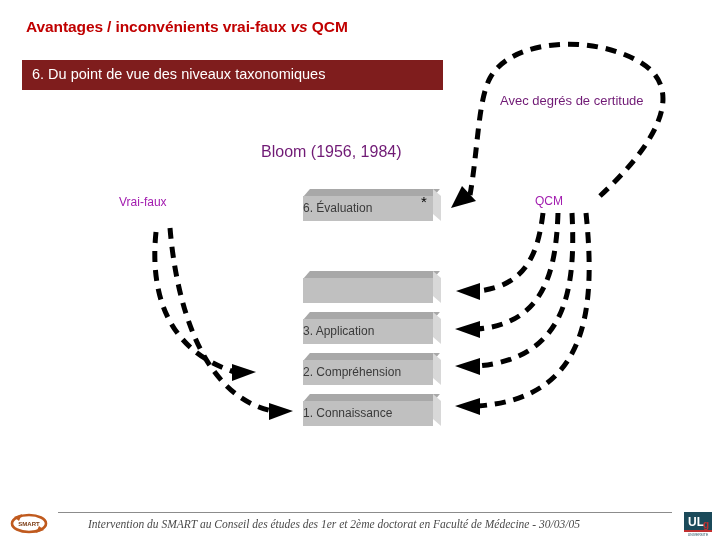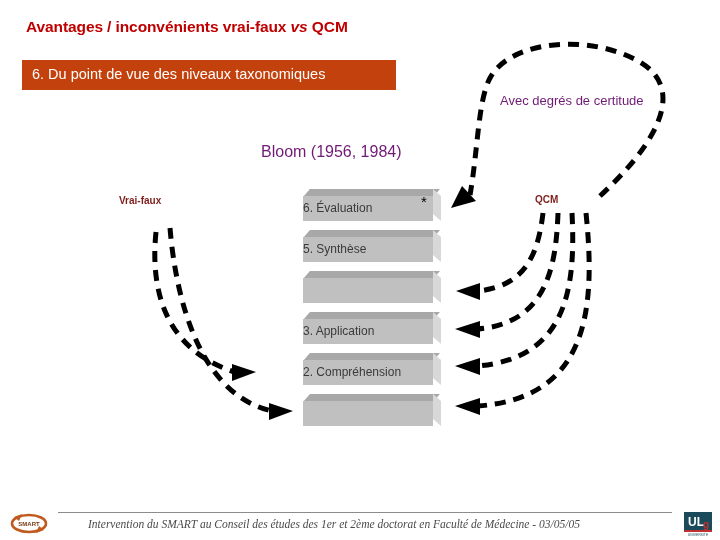--- a/index.html
+++ b/index.html
@@ -27,45 +27,45 @@
     letter-spacing: -0.1px;
     white-space: nowrap;
   }
   #slide-title .italic-part { font-style: italic; }
 
   
   #section-bar {
     position: absolute;
     left: 22px;
     top: 60px;
-    width: 374px;
+    width: 421px;
     height: 30px;
-    background: #c2410c;
+    background: #7f1d1d;
   }
   #section-bar-label {
     position: absolute;
     left: 10px;
     top: 6px;
     font-size: 14.5px;
     color: #ffffff;
     white-space: nowrap;
   }
 
   
   .plain-label {
     position: absolute;
     font-size: 13px;
     color: #701a75;
     white-space: nowrap;
   }
   .bold-label {
     position: absolute;
-    font-size: 10px;
-    font-weight: bold;
-    color: #7f1d1d;
+    font-size: 12px;
+    font-weight: normal;
+    color: #a21caf;
     white-space: nowrap;
   }
 
   #label-certitude { left: 500px; top: 93px; }
   #label-bloom     { left: 261px; top: 143px; font-size: 16px; }
   #label-vraifaux  { left: 119px; top: 195px; }
   #label-qcm       { left: 535px; top: 194px; }
 
   
   .bloom-block {
@@ -194,27 +194,20 @@
   <div class="bold-label" id="label-qcm">QCM</div>
 
   <div class="bloom-block" style="left:303px; top:189px;">
     <div class="face-top"></div>
     <div class="face-side"></div>
     <div class="face-front"></div>
     <div class="block-text">6. Évaluation</div>
     <div class="block-star">*</div>
   </div>
 
-  <div class="bloom-block" style="left:303px; top:230px;">
-    <div class="face-top"></div>
-    <div class="face-side"></div>
-    <div class="face-front"></div>
-    <div class="block-text">5. Synthèse</div>
-    <div class="block-star"></div>
-  </div>
 
   <div class="bloom-block" style="left:303px; top:271px;">
     <div class="face-top"></div>
     <div class="face-side"></div>
     <div class="face-front"></div>
     <div class="block-star"></div>
   </div>
 
   <div class="bloom-block" style="left:303px; top:312px;text-decoration:underline;">
     <div class="face-top"></div>
@@ -229,20 +222,21 @@
     <div class="face-side"></div>
     <div class="face-front"></div>
     <div class="block-text">2. Compréhension</div>
     <div class="block-star"></div>
   </div>
 
   <div class="bloom-block" style="left:303px; top:394px;">
     <div class="face-top"></div>
     <div class="face-side"></div>
     <div class="face-front"></div>
+    <div class="block-text">1. Connaissance</div>
     <div class="block-star"></div>
   </div>
 
   <svg id="arrow-layer" viewBox="0 0 720 540">
 
     <g>
       <path class="dashed-arrow" d="M 156,232 C 150,290 165,350 235,372"></path>
       <polygon class="arrow-head" points="232,364 256,372 232,381"></polygon>
     </g>
     <g>
@@ -267,21 +261,21 @@
       <polygon class="arrow-head" points="480,398 455,406 480,415"></polygon>
     </g>
 
     <g>
       <path class="dashed-arrow" d="M 600,196 C 650,150 690,92 640,62 C 590,33 510,40 490,78 C 478,100 478,150 470,195"></path>
       <polygon class="arrow-head" points="462,186 451,208 476,201"></polygon>
     </g>
   </svg>
 
   <div id="footer-rule"></div>
-  <div id="footer-text">Intervention du SMART au Conseil des études des 1er et 2ème doctorat en Faculté de Médecine  -  03/05/05</div>
+  <div id="footer-text">Intervention du SMART au Conseil des études des 1er et 2ème doctorat en Faculté de Médecine  -  30/03/05</div>
 
   <svg id="logo-smart" viewBox="0 0 42 21">
     <ellipse cx="21" cy="10.5" rx="17" ry="8.5" fill="none" stroke="#c05a1e" stroke-width="2.6"></ellipse>
     <polygon fill="#c05a1e" points="6,4 14,1 11,8"></polygon>
     <polygon fill="#c05a1e" points="36,17 28,20 31,13"></polygon>
     <text x="21" y="13.2" text-anchor="middle" font-family="Liberation Sans, sans-serif" font-size="6" font-weight="bold" fill="#7a3a12">SMART</text>
   </svg>
 
   <svg id="logo-ulg" viewBox="0 0 28 24">
     <rect x="0" y="0" width="28" height="18" fill="#1b4a5a"></rect>

